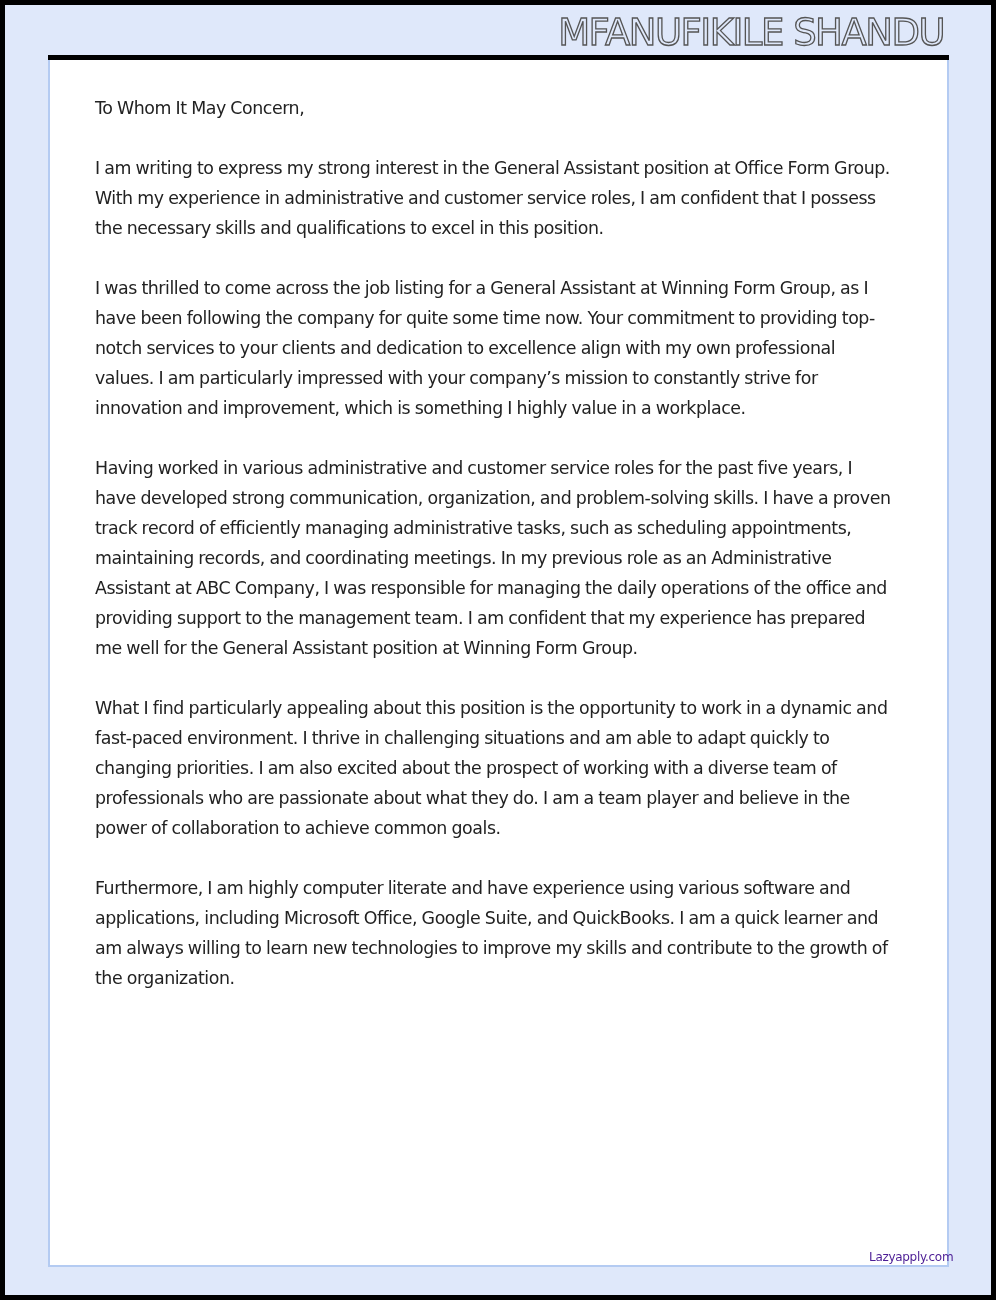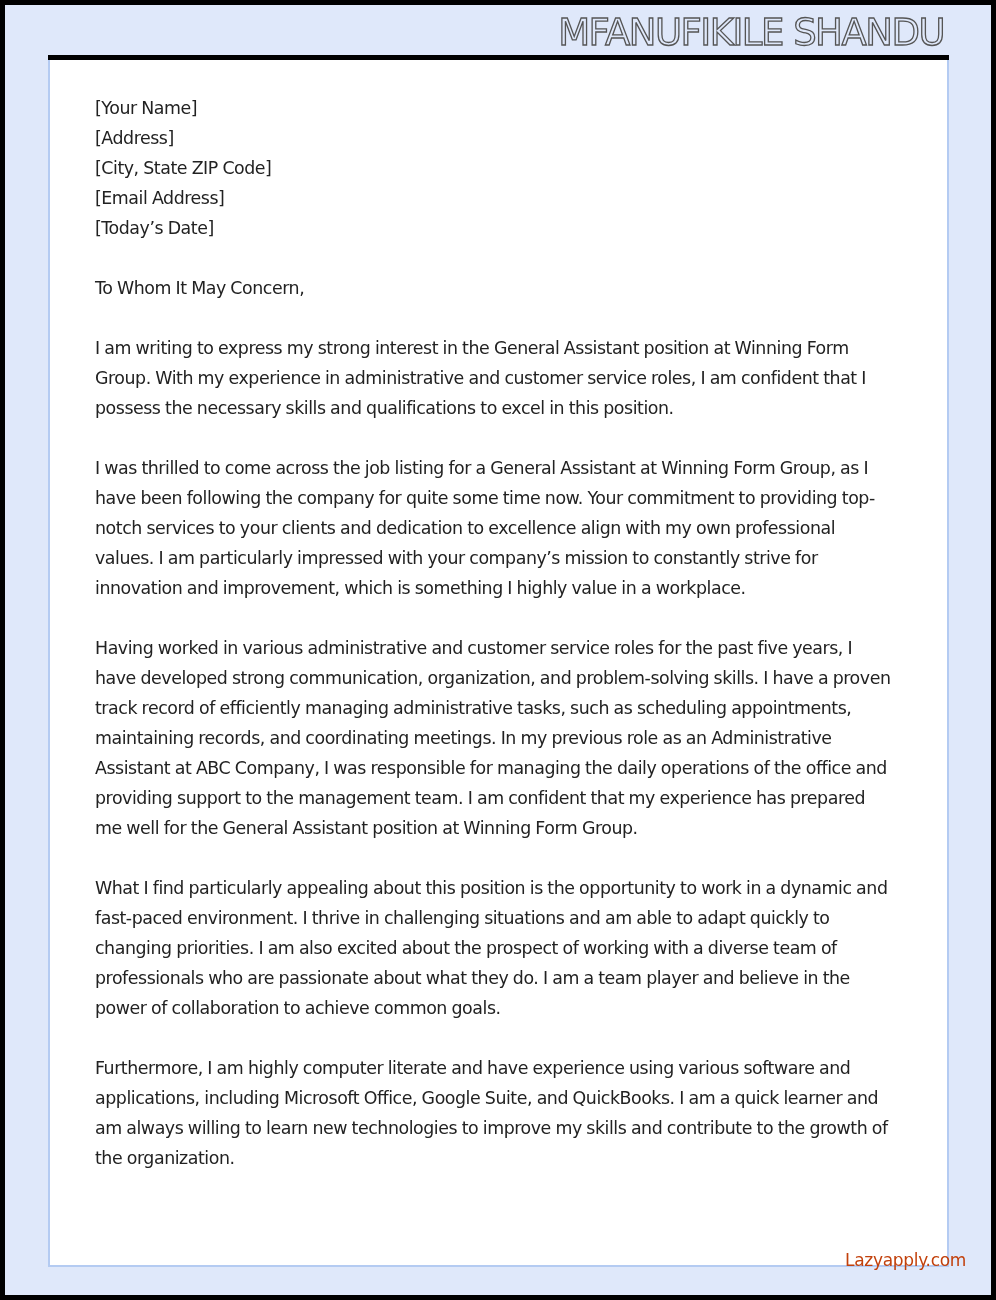--- a/index.html
+++ b/index.html
@@ -32,41 +32,34 @@
     }
     .content {
       position: absolute; left: 95px; top: 93px; width: 800px;
       font-family: "DejaVu Sans", sans-serif;
       font-size: 17.4px; line-height: 30px; color: #222;
       letter-spacing: -0.45px; word-spacing: -0.5px;
     }
     .content p { margin: 0 0 30px 0; }
     .addr-line { display: block; }
     .watermark {
-      position: absolute; left: 840px; top: 1245px;
-      font-size: 17px; color: #c2410c; font-family: "DejaVu Sans", sans-serif; letter-spacing: -0.3px;
+      position: absolute; left: 864px; top: 1245px;
+      font-size: 12px; color: #4c1d95; font-family: "DejaVu Sans", sans-serif; letter-spacing: -0.3px;
     }
   </style>
 </head>
 <body>
 
 <div class="frame">
   <div class="name-title">MFANUFIKILE SHANDU</div>
   <div class="page"></div>
   <div class="page-topbar-ext"></div>
   <div class="watermark">Lazyapply.com</div>
 </div>
 
 <div class="content">
-  <p>
-    <span class="addr-line">[Your Name]</span>
-    <span class="addr-line">[Address]</span>
-    <span class="addr-line">[City, State ZIP Code]</span>
-    <span class="addr-line">[Email Address]</span>
-    <span class="addr-line">[Today’s Date]</span>
-  </p>
   <p>To Whom It May Concern,</p>
-  <p>I am writing to express my strong interest in the General Assistant position at Winning Form Group. With my experience in administrative and customer service roles, I am confident that I possess the necessary skills and qualifications to excel in this position.</p>
+  <p>I am writing to express my strong interest in the General Assistant position at Office Form Group. With my experience in administrative and customer service roles, I am confident that I possess the necessary skills and qualifications to excel in this position.</p>
   <p>I was thrilled to come across the job listing for a General Assistant at Winning Form Group, as I have been following the company for quite some time now. Your commitment to providing top-notch services to your clients and dedication to excellence align with my own professional values. I am particularly impressed with your company’s mission to constantly strive for innovation and improvement, which is something I highly value in a workplace.</p>
   <p>Having worked in various administrative and customer service roles for the past five years, I have developed strong communication, organization, and problem-solving skills. I have a proven track record of efficiently managing administrative tasks, such as scheduling appointments, maintaining records, and coordinating meetings. In my previous role as an Administrative Assistant at ABC Company, I was responsible for managing the daily operations of the office and providing support to the management team. I am confident that my experience has prepared me well for the General Assistant position at Winning Form Group.</p>
   <p>What I find particularly appealing about this position is the opportunity to work in a dynamic and fast-paced environment. I thrive in challenging situations and am able to adapt quickly to changing priorities. I am also excited about the prospect of working with a diverse team of professionals who are passionate about what they do. I am a team player and believe in the power of collaboration to achieve common goals.</p>
   <p>Furthermore, I am highly computer literate and have experience using various software and applications, including Microsoft Office, Google Suite, and QuickBooks. I am a quick learner and am always willing to learn new technologies to improve my skills and contribute to the growth of the organization.</p>
 </div>
 
 </body></html>

